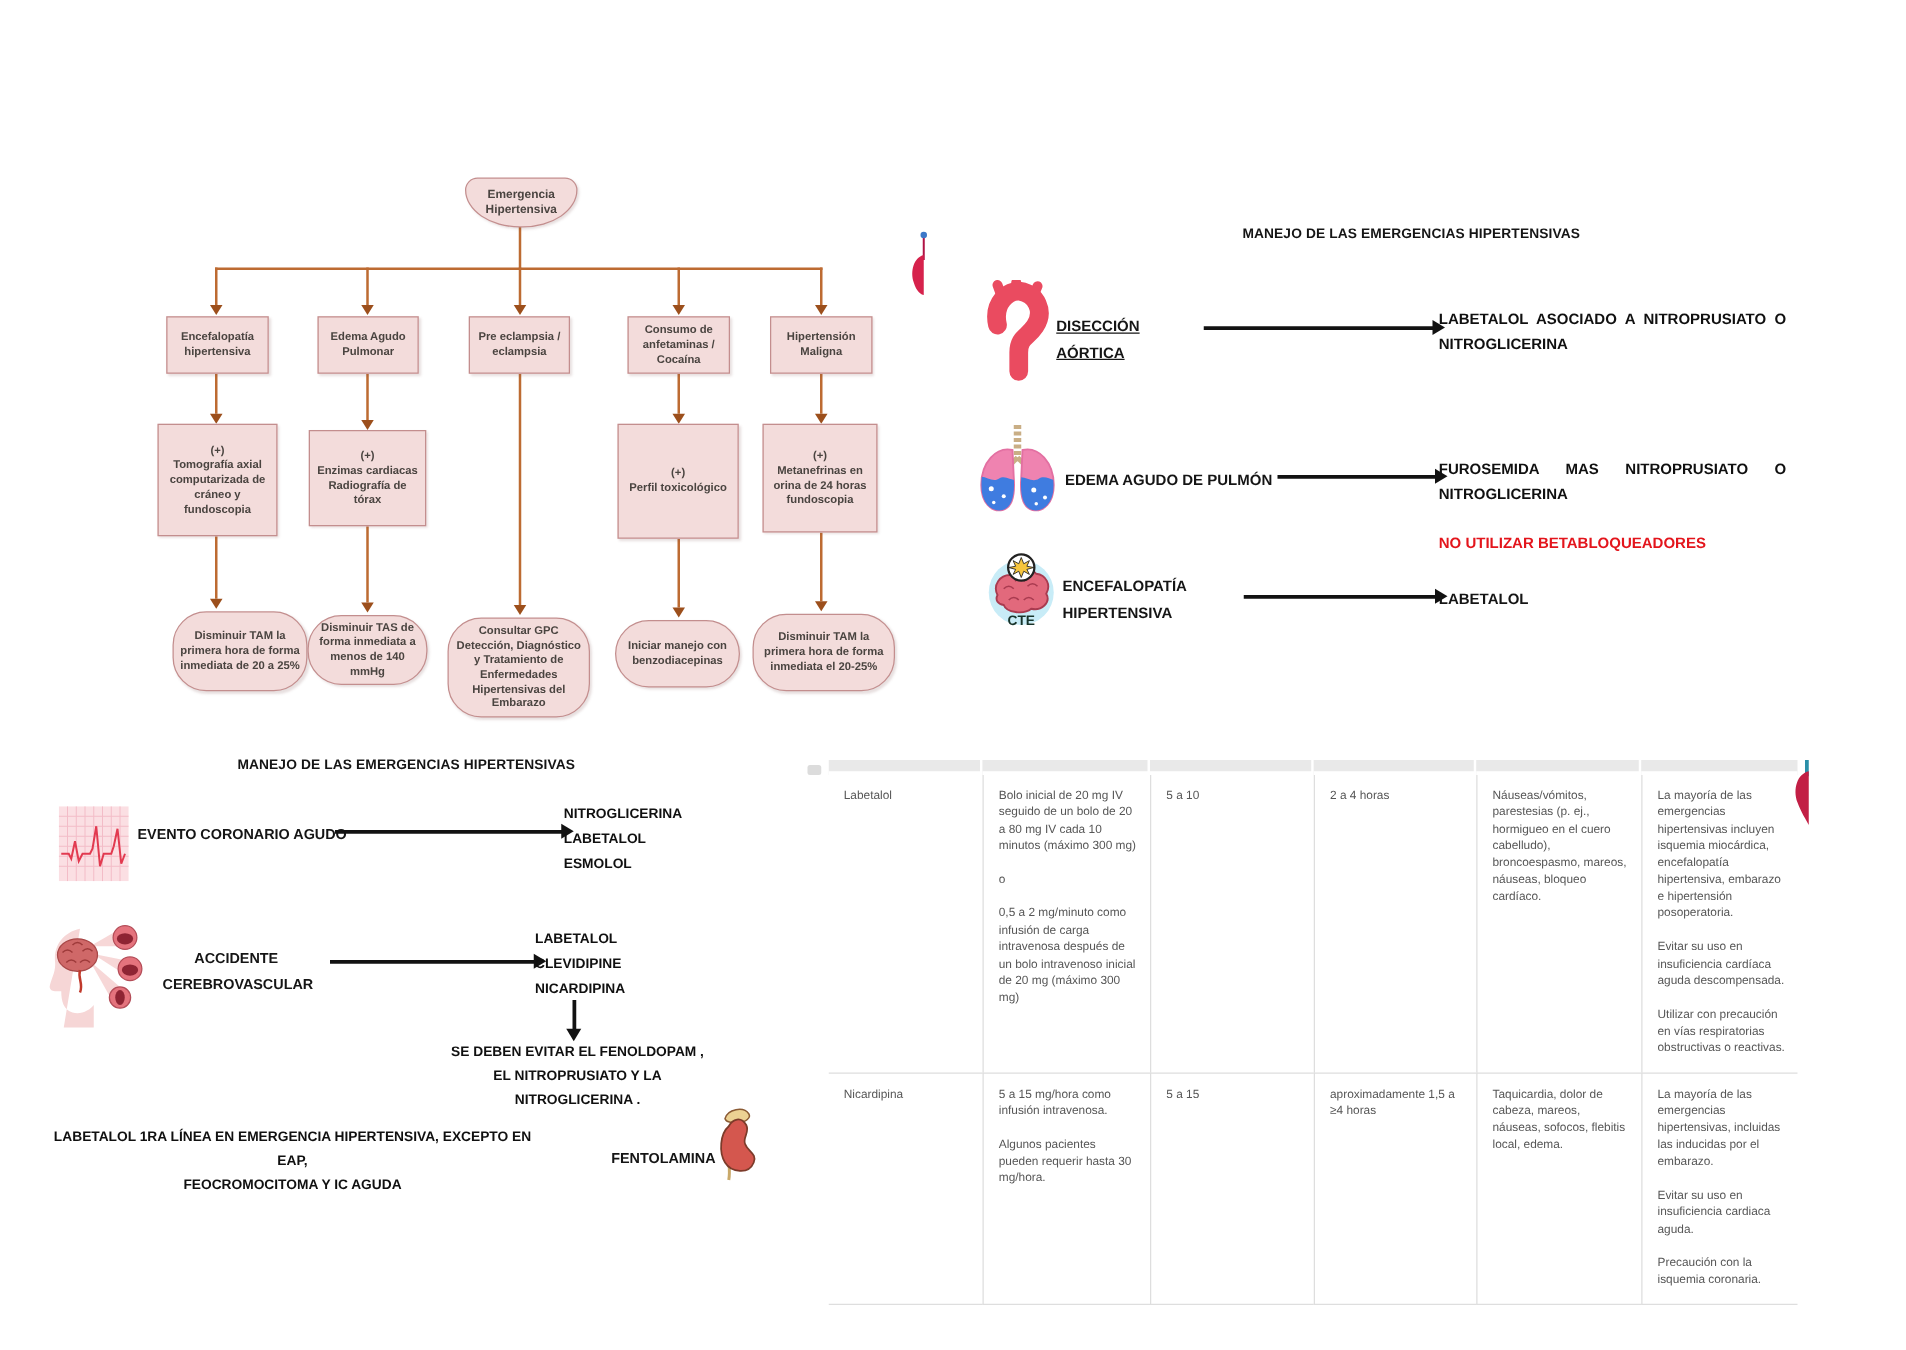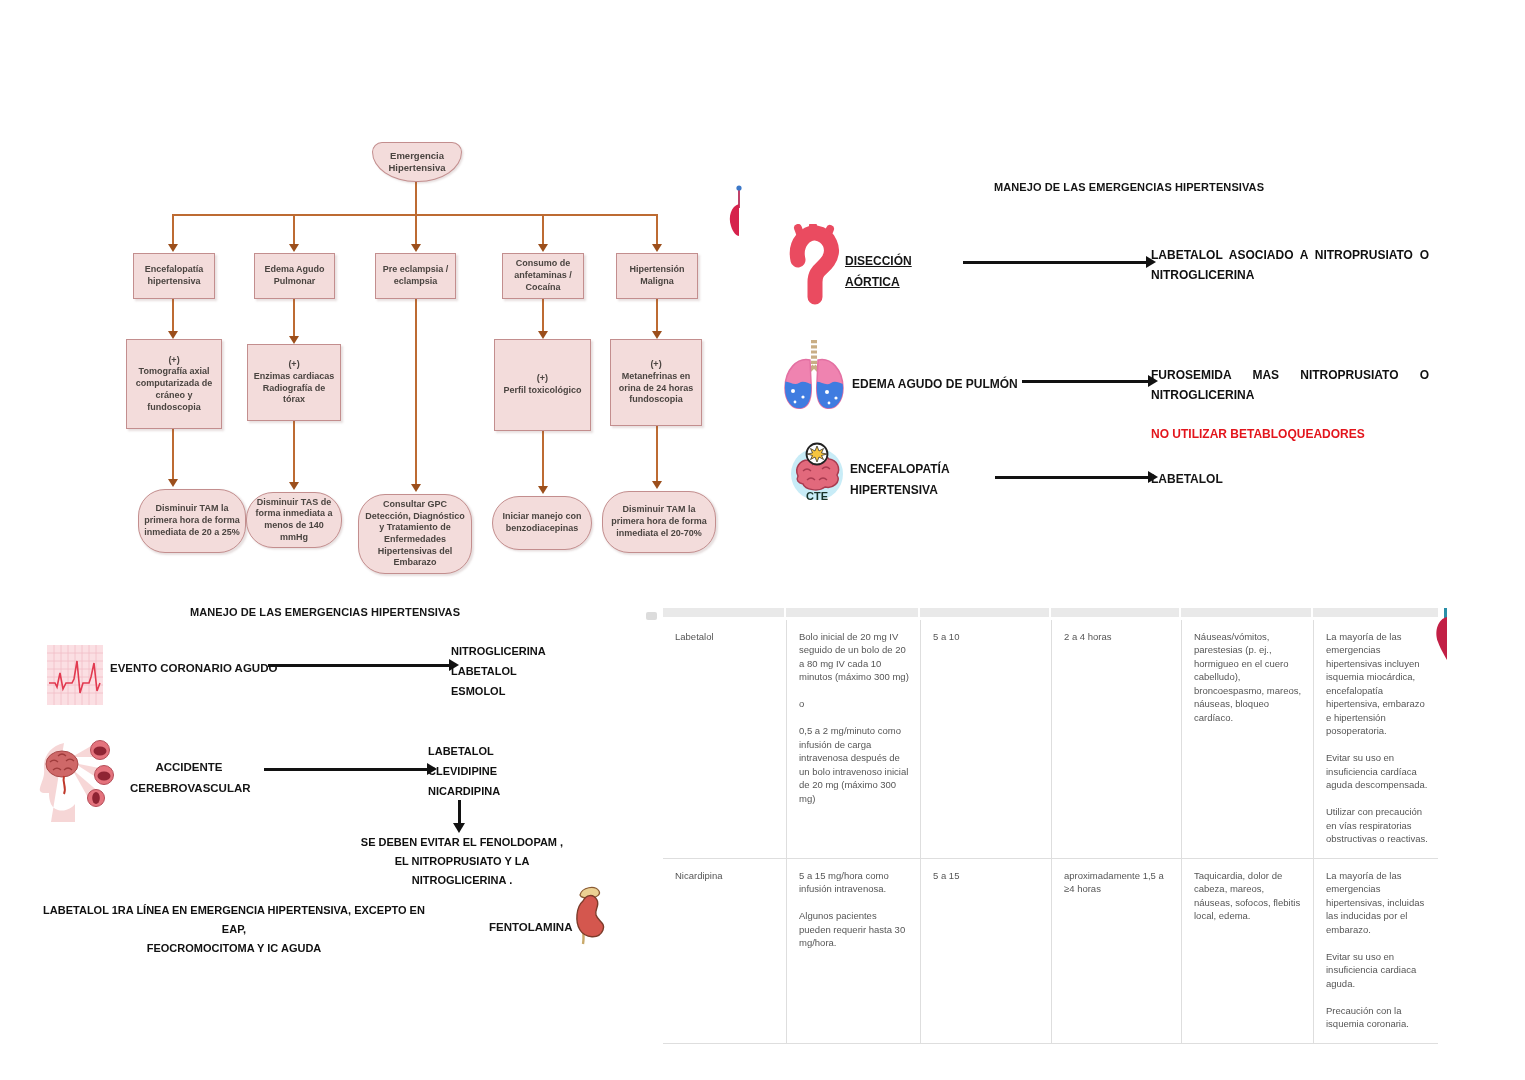--- a/index.html
+++ b/index.html
@@ -132,21 +132,21 @@
 <div class="fbox fround" style="left:246px;top:492px;width:96px;height:56px;">
     <span class="pre">Disminuir TAS de forma inmediata a menos de 140 mmHg</span>
   </div>
 <div class="fbox fround" style="left:358px;top:494px;width:114px;height:80px;">
     <span class="pre">Consultar GPC Detección, Diagnóstico y Tratamiento de Enfermedades Hipertensivas del Embarazo</span>
   </div>
 <div class="fbox fround" style="left:492px;top:496px;width:100px;height:54px;">
     <span class="pre">Iniciar manejo con benzodiacepinas</span>
   </div>
 <div class="fbox fround" style="left:602px;top:491px;width:114px;height:62px;">
-    <span class="pre">Disminuir TAM la primera hora de forma inmediata el 20-70%</span>
+    <span class="pre">Disminuir TAM la primera hora de forma inmediata el 20-25%</span>
   </div>
 
 <svg class="icon" style="left:728px;top:184px;" width="18" height="54" viewBox="0 0 18 54">
   <line x1="11" y1="6" x2="11" y2="24" stroke="#b01345" stroke-width="1.6"></line>
   <circle cx="11" cy="4" r="2.6" fill="#3c78c8"></circle>
   <path d="M11 20 C3 22 0 33 3 42 C5 49 9 52 11 52 Z" fill="#d6224c"></path>
 </svg>
 
 <div class="sec-title center" style="left:988px;top:181px;width:282px;">MANEJO DE LAS EMERGENCIAS HIPERTENSIVAS</div>
 

